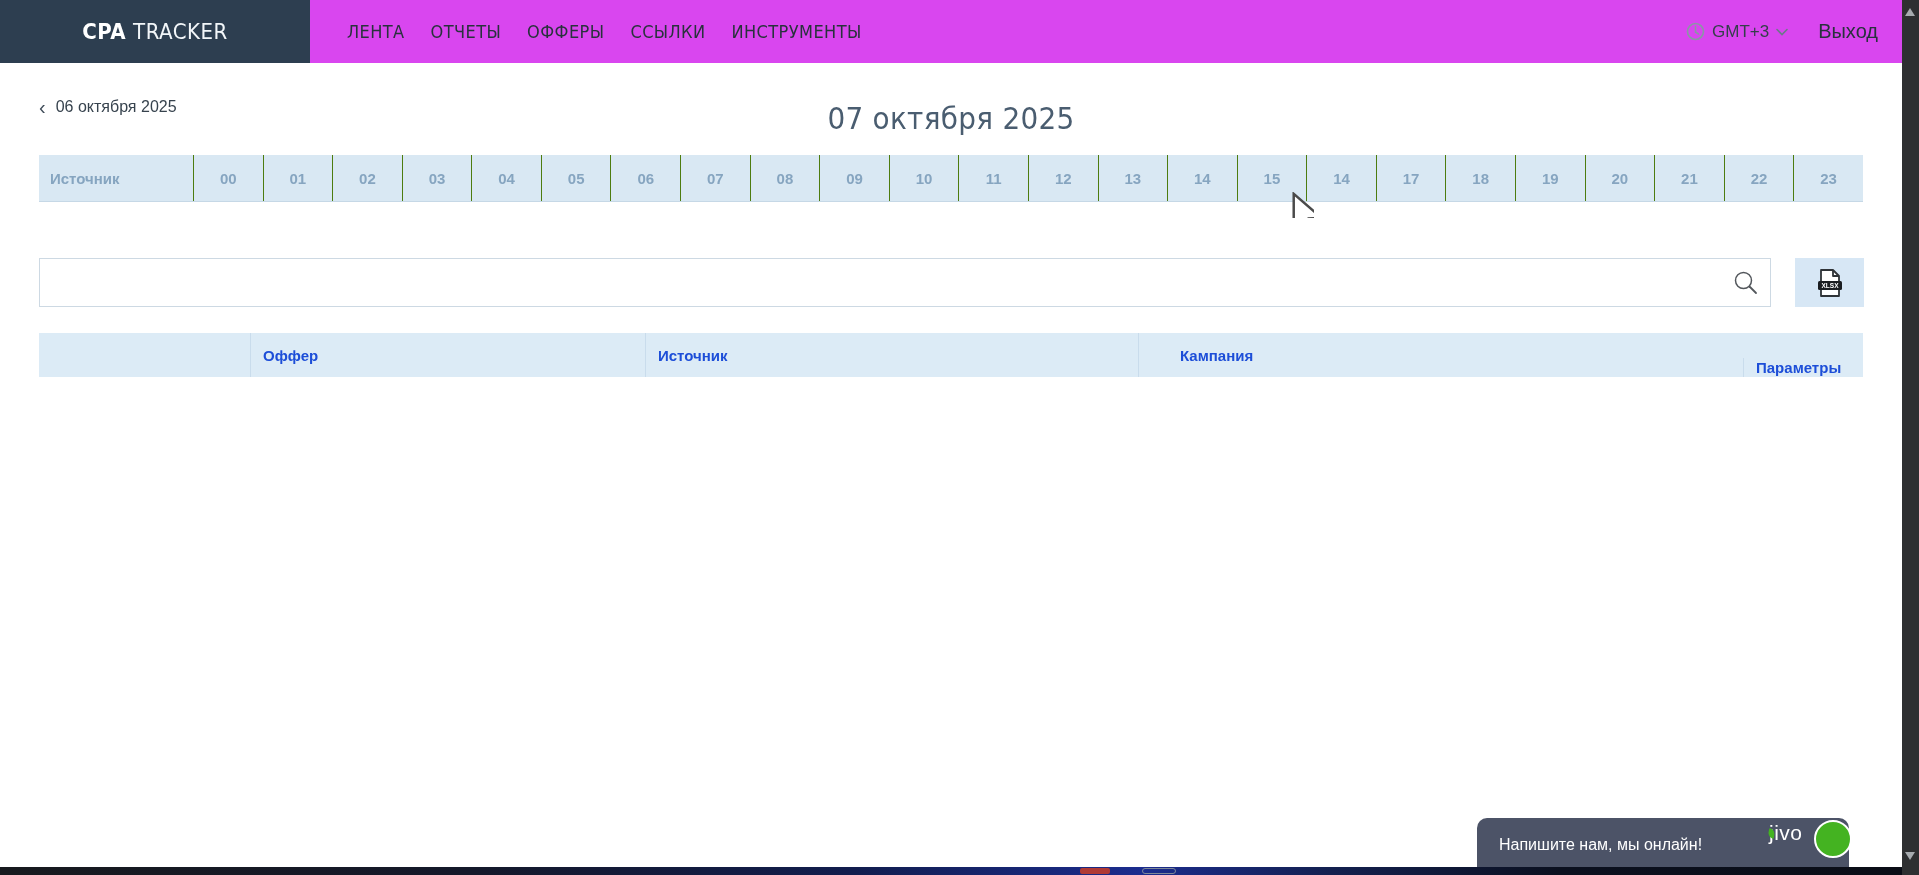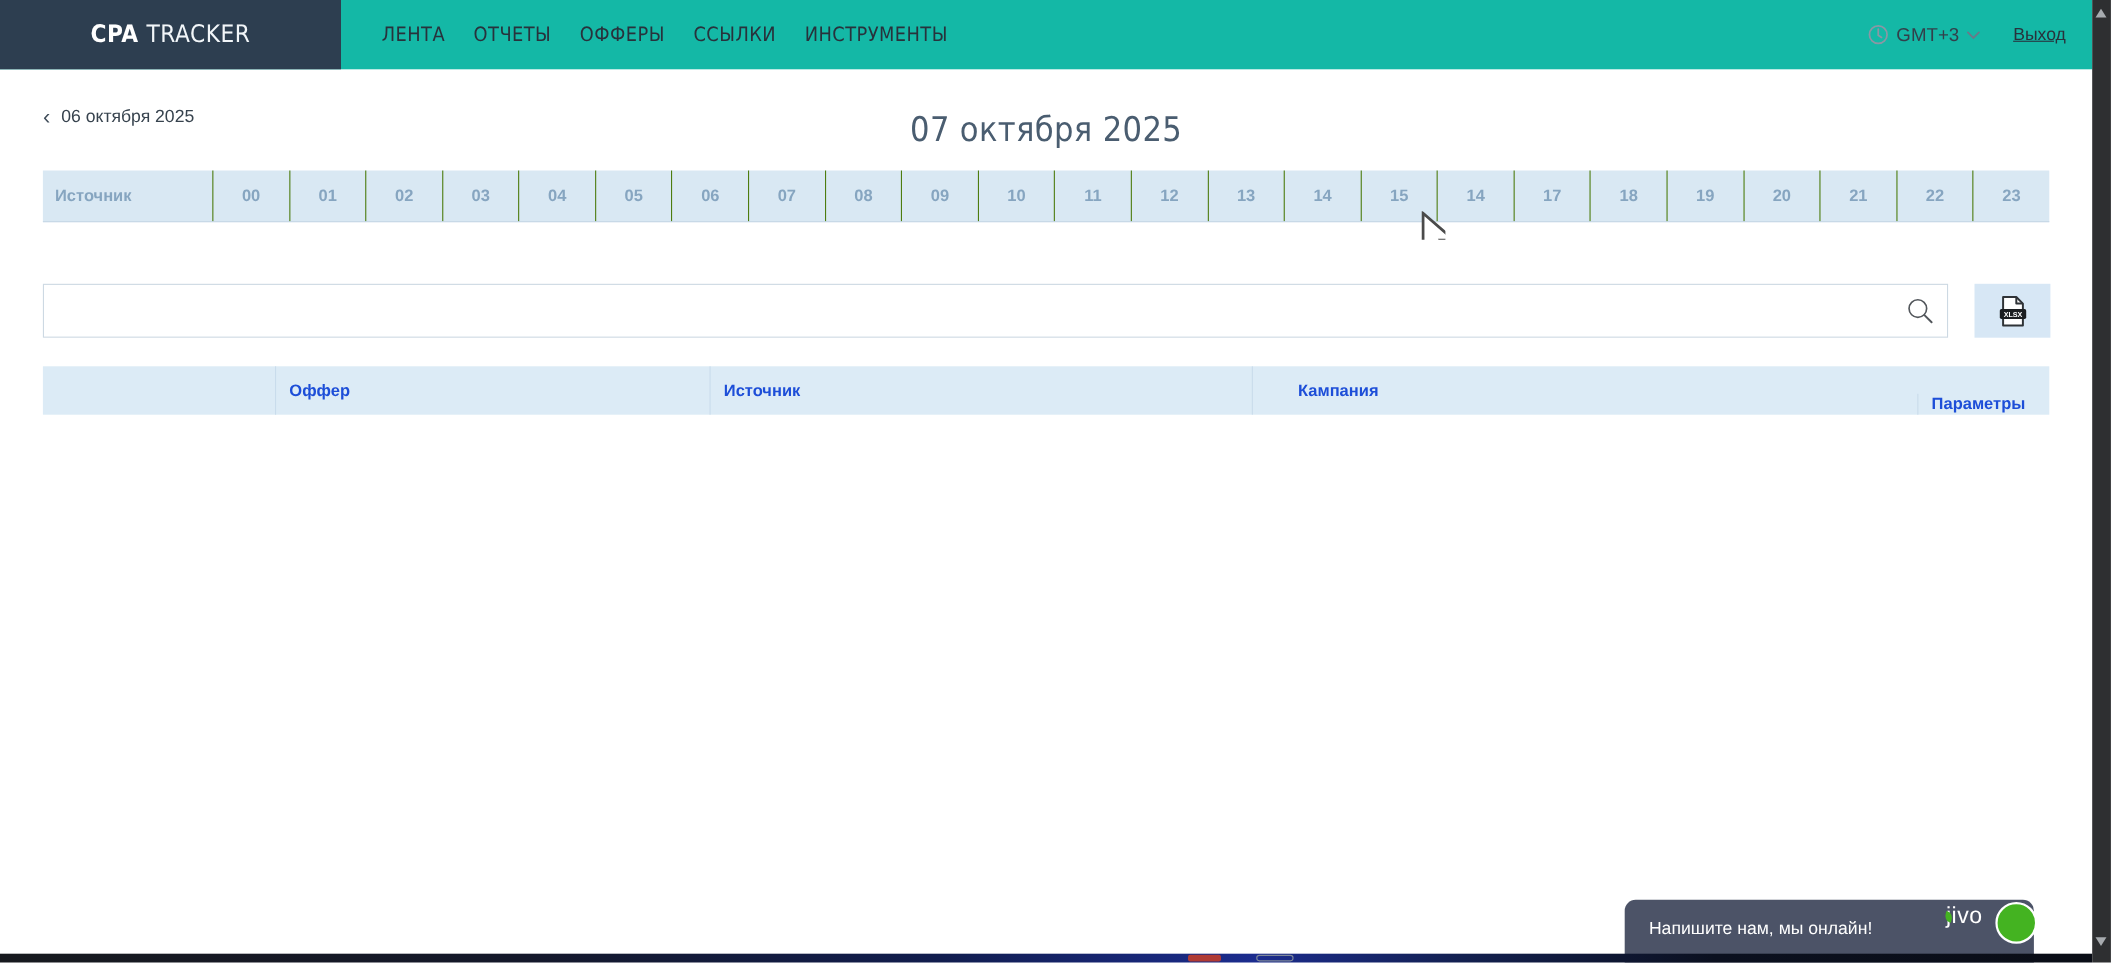--- a/index.html
+++ b/index.html
@@ -1,31 +1,31 @@
 <!DOCTYPE html>
 <html><head>
 <meta charset="utf-8">
 <style>
   * { margin:0; padding:0; box-sizing:border-box; }
   html,body { width:1919px; height:875px; overflow:hidden; background:#ffffff;
               font-family:"Liberation Sans", sans-serif; }
   .cond { font-family:"DejaVu Sans Condensed","Liberation Sans",sans-serif; }
 
   
-  .navbar { position:absolute; top:0; left:0; width:1902px; height:63px; background:#14b8a6; }
+  .navbar { position:absolute; top:0; left:0; width:1902px; height:63px; background:#d946ef; }
   .logo-block { position:absolute; top:0; left:0; width:310px; height:63px; background:#2d3e50;
                 display:flex; align-items:center; justify-content:center; cursor:pointer; }
   .logo-block .b { color:#fff; font-size:22px; font-weight:700; letter-spacing:.5px; }
   .logo-block .l { color:#f2f6f9; font-size:22px; font-weight:400; letter-spacing:.5px; margin-left:7px; }
   .nav-items { position:absolute; left:334px; top:0; height:63px; display:flex; align-items:center; }
   .nav-item { font-size:18px; color:#28323c; padding:0 13px; letter-spacing:.4px; cursor:pointer; }
   .nav-right { position:absolute; right:24px; top:0; height:63px; display:flex; align-items:center; gap:30px; }
   .tz { display:flex; align-items:center; gap:7px; cursor:pointer; }
   .tz-label { font-size:17px; color:#333f4a; }
-  .logout { font-size:16px; color:#28323c; cursor:pointer;text-decoration:underline; }
+  .logout { font-size:20px; color:#28323c; cursor:pointer; }
 
   
   .date-prev { position:absolute; left:39px; top:98px; display:flex; align-items:center; gap:10px;
                font-size:16px; color:#37434e; cursor:pointer; }
   .date-prev .chev { font-size:20px; line-height:16px; color:#3f4c59; }
   .page-title { position:absolute; left:39px; top:100px; width:1824px; text-align:center;
                 font-size:31px; color:#4a5d70; font-weight:400; letter-spacing:.3px; }
 
   
   .hours-row { position:absolute; left:39px; top:155px; width:1824px; height:47px; display:flex;

